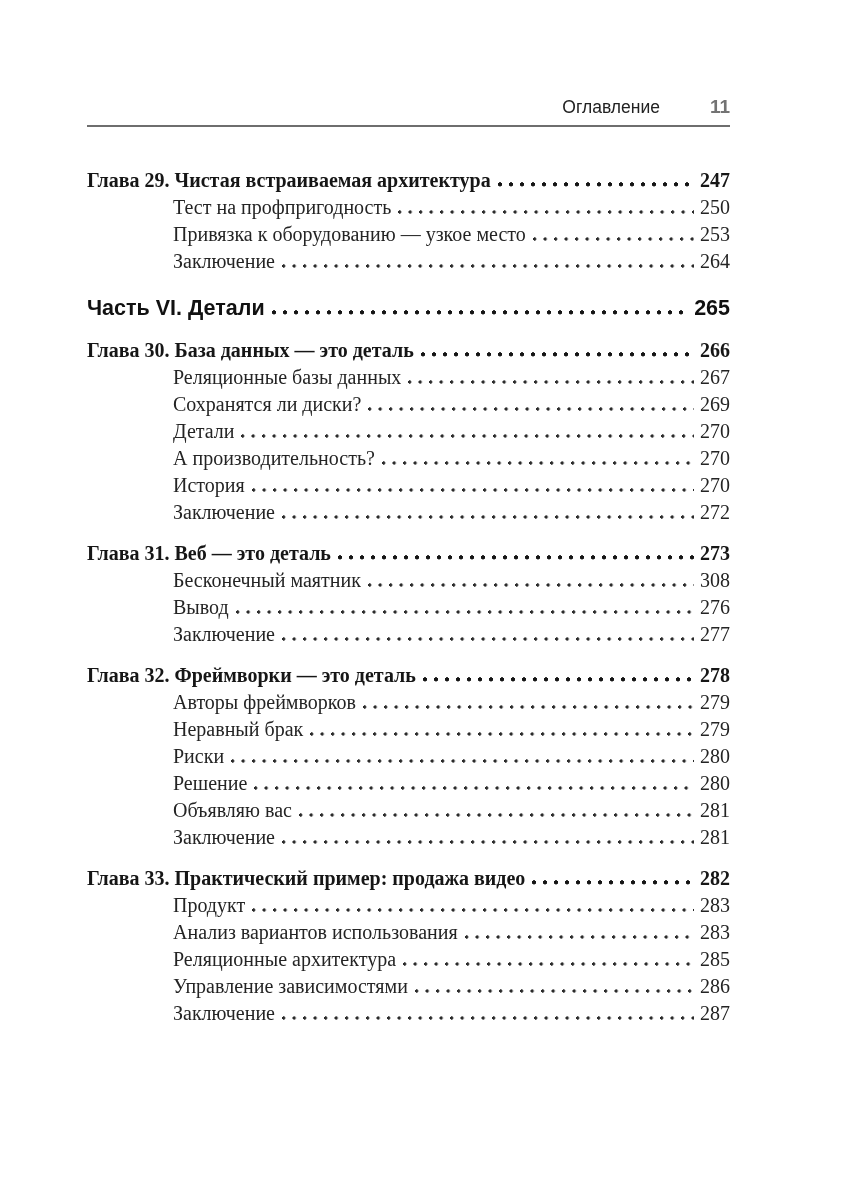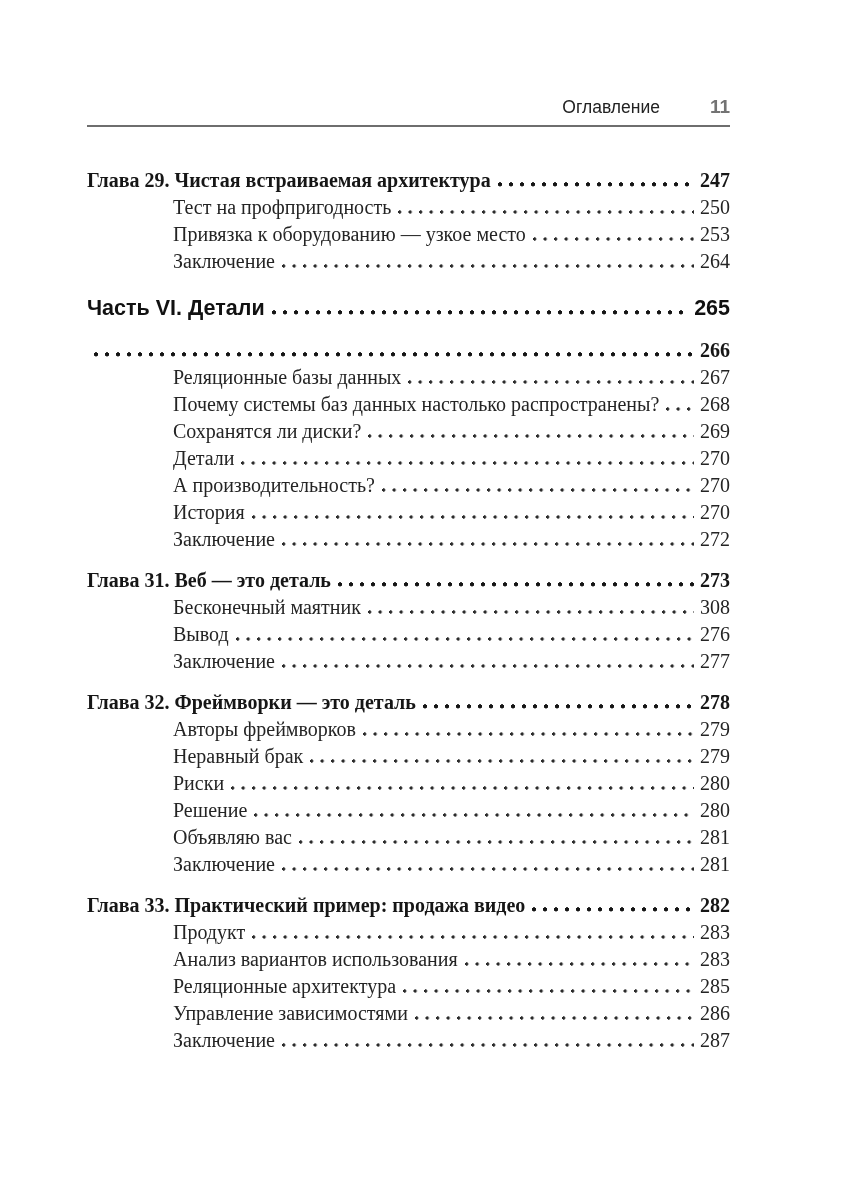--- a/index.html
+++ b/index.html
@@ -112,32 +112,28 @@
       </section>
       <section class="toc-section part">
         <div class="toc-row part-heading">
           <span class="title">Часть VI. Детали</span>
           <span class="leader"></span>
           <span class="pg">265</span>
         </div>
       </section>
       <section class="toc-section chapter">
         <div class="toc-row chapter-heading">
+          <span class="title">Глава 30. База данных — это деталь</span>
           <span class="leader"></span>
           <span class="pg">266</span>
         </div>
         <div class="toc-row item">
           <span class="title">Реляционные базы данных</span>
           <span class="leader"></span>
           <span class="pg">267</span>
-        </div>
-        <div class="toc-row item">
-          <span class="title">Почему системы баз данных настолько распространены?</span>
-          <span class="leader"></span>
-          <span class="pg">268</span>
         </div>
         <div class="toc-row item">
           <span class="title">Сохранятся ли диски?</span>
           <span class="leader"></span>
           <span class="pg">269</span>
         </div>
         <div class="toc-row item">
           <span class="title">Детали</span>
           <span class="leader"></span>
           <span class="pg">270</span>

